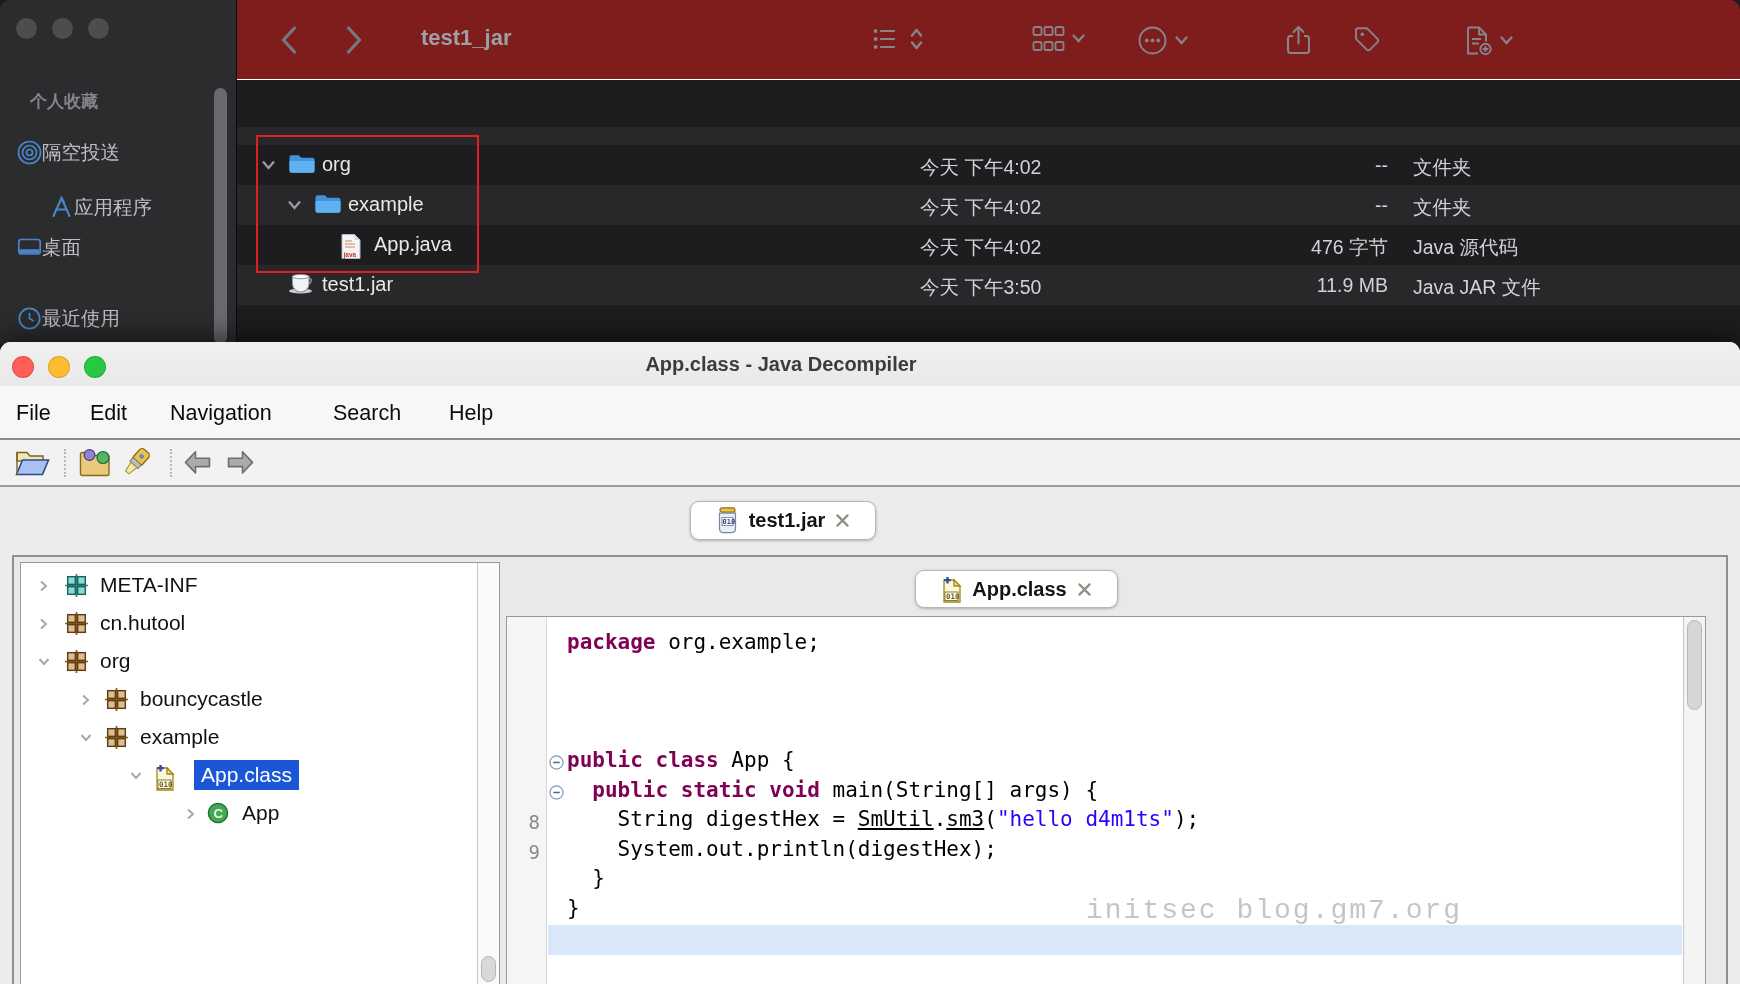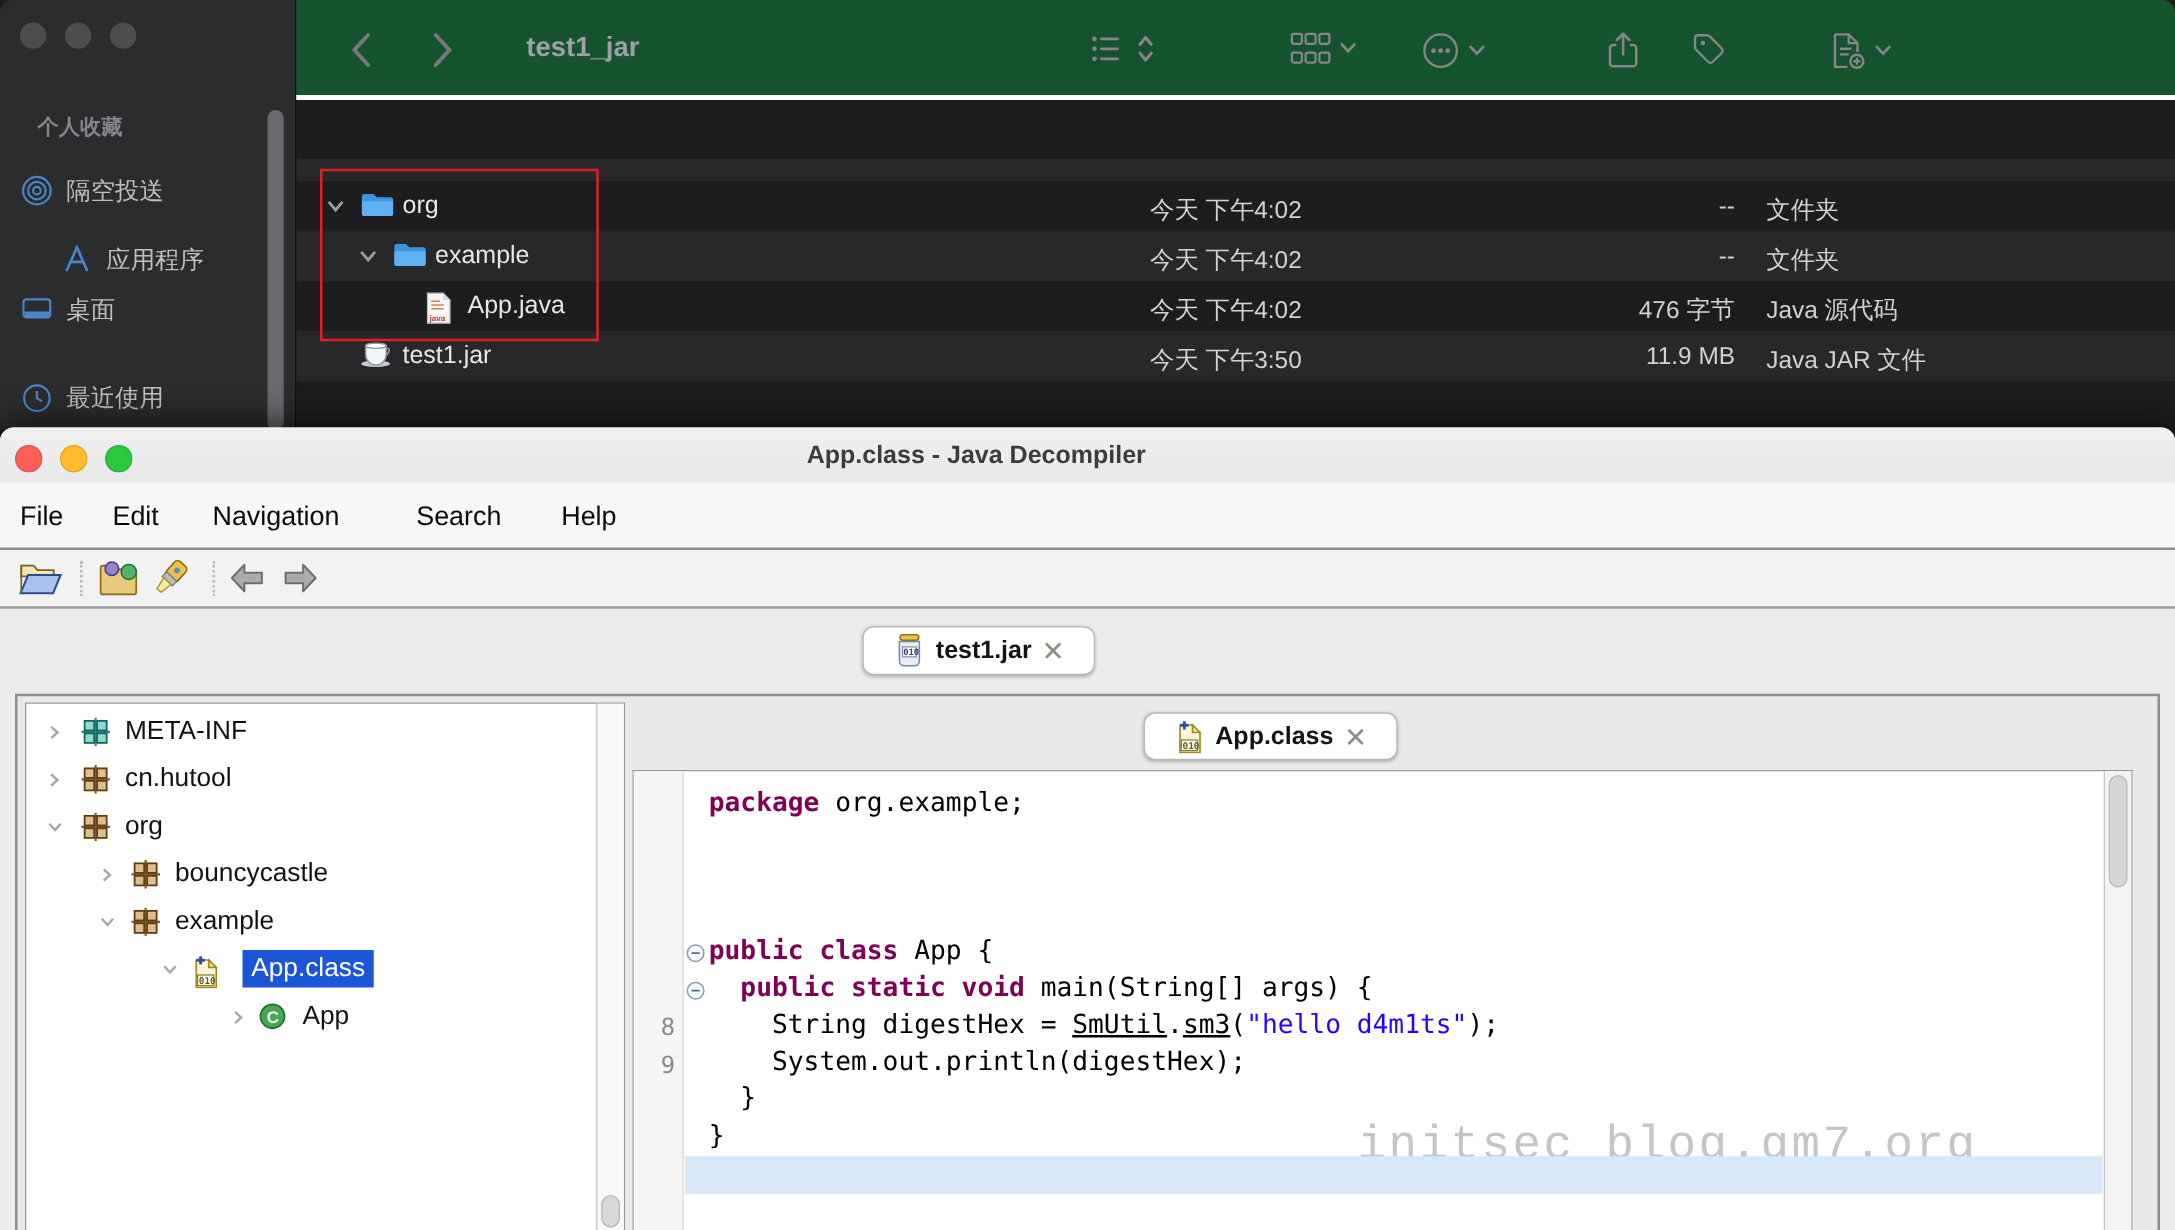--- a/index.html
+++ b/index.html
@@ -5,24 +5,24 @@
 *{margin:0;padding:0;box-sizing:border-box}
 html,body{width:1740px;height:984px;overflow:hidden;background:#1d1d1f;
   font-family:"Liberation Sans","DejaVu Sans",sans-serif;}
 svg{display:block}
 
 
 .finder{position:absolute;inset:0;background:#1d1d1f;border-radius:10px 10px 0 0;overflow:hidden}
 .f-sidebar{position:absolute;left:0;top:0;width:237px;height:344px;background:#2b2c2e;border-right:1px solid #0b0b0d}
 .f-dot{position:absolute;top:18px;width:21px;height:21px;border-radius:50%;background:#4d4d50}
 .f-section{position:absolute;left:30px;top:90px;font-size:17px;font-weight:700;color:#85858b}
-.f-item{position:absolute;left:0;width:100%;height:34px;display:flex;align-items:center;padding-left:17px;gap:11px}
+.f-item{position:absolute;left:0;width:100%;height:34px;display:flex;align-items:center;padding-left:17px;}
 .f-item-label{font-size:19.5px;color:#bfbfc3;white-space:nowrap}
 .f-scrollbar{position:absolute;left:214px;top:88px;width:13px;height:256px;border-radius:7px;background:#74747a;opacity:.85}
-.f-toolbar{position:absolute;left:237px;top:0;right:0;height:80px;background:#14532d;border-bottom:4px solid #ffffff}
+.f-toolbar{position:absolute;left:237px;top:0;right:0;height:80px;background:#7f1d1d;border-bottom:1px solid #ffffff}
 .f-nav{position:absolute;top:25px}
 .f-title{position:absolute;left:184px;top:25px;font-size:22px;font-weight:700;color:#9fa0a5}
 .f-tool{position:absolute;top:25px;display:flex;align-items:center;gap:7px}
 .f-header{position:absolute;left:237px;top:80px;right:0;height:47px;background:#1d1d1f;border-bottom:1px solid #3a3a3e;color:#95959a;font-size:19px}
 .f-header>span{position:absolute;top:12px;white-space:nowrap}
 .f-div{position:absolute;top:8px;width:1px;height:31px;background:#3a3a3e}
 .f-rows{position:absolute;left:237px;top:127px;right:0;height:217px;font-size:20px;color:#e8e8ea;overflow:hidden}
 .f-slot{position:absolute;left:0;right:0;background:#28282b}
 .f-row{position:absolute;left:0;right:0;height:40px}
 .f-row.alt{background:#28282b}
@@ -61,21 +61,21 @@
 .code-gutter{position:absolute;left:0;top:0;bottom:0;width:40px;background:#f5f5f5;border-right:1px solid #d9d9d9}
 .gut-num{position:absolute;left:0;width:33px;text-align:right;font:19px "DejaVu Sans Mono",monospace;color:#8a8a8a}
 .fold{position:absolute;left:42px}
 .code-line{position:absolute;left:60px;right:26px;height:30px;line-height:29.5px;white-space:pre;
   font:21px "DejaVu Sans Mono",monospace;color:#000}
 .code-hl{position:absolute;left:41px;right:23px;height:29.5px;background:#d9e8f8}
 .tk-kw{color:#7f0055;font-weight:bold}
 .tk-str{color:#2a00ff}
 .tk-ref{text-decoration:underline}
 .watermark{position:absolute;left:579px;top:278px;font-family:"Liberation Mono","DejaVu Sans Mono",monospace;
-  font-size:38px;letter-spacing:2px;color:#c5c5c5;white-space:nowrap}
+  font-size:28px;letter-spacing:2px;color:#c5c5c5;white-space:nowrap}
 .code-scroll{position:absolute;right:0;top:0;bottom:0;width:22px;background:#f4f4f4;border-left:1px solid #c6c6c6}
 .code-thumb{position:absolute;left:3px;top:3px;width:15px;height:90px;background:#d6d6d6;border:1px solid #b8b8b8;border-radius:8px}
 </style>
 </head>
 <body>
 
 <div class="finder">
   <div class="f-sidebar">
     <span class="f-dot" style="left:16px"></span>
     <span class="f-dot" style="left:52px"></span>

